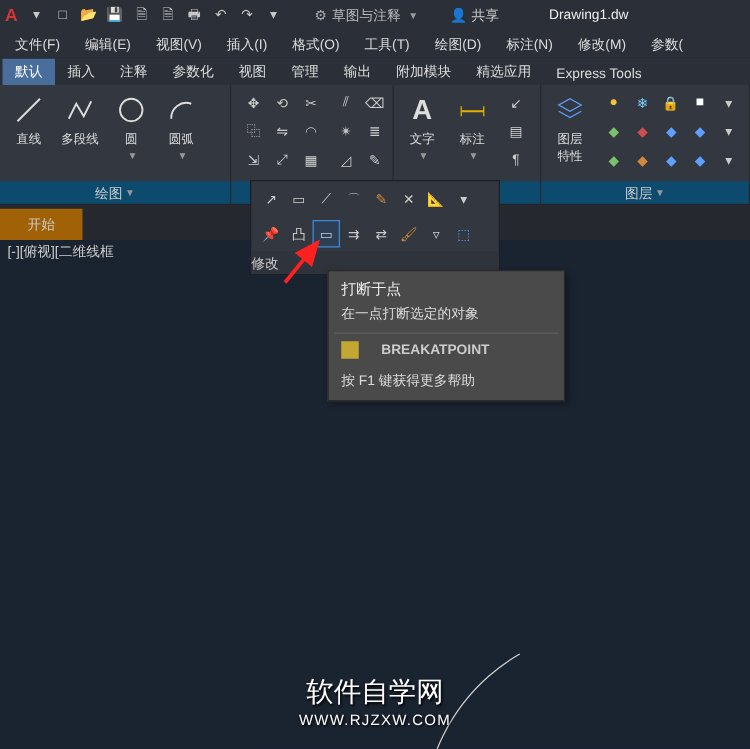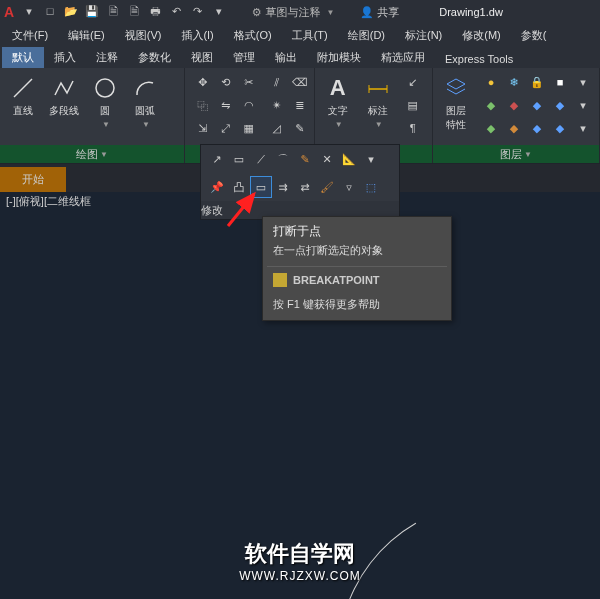--- a/index.html
+++ b/index.html
@@ -22,60 +22,60 @@
 
   
   .tabs{height:22px;background:#2b2f37;display:flex;align-items:flex-end;padding:0 2px}
   .tabs span{padding:3px 10px;color:#ddd}
   .tabs span.active{background:#4a6e9b;color:#fff}
 
   
   .ribbon{height:96px;background:#33373f;display:flex;border-bottom:1px solid #20242b}
   .panel{border-right:1px solid #25282f;display:flex;flex-direction:column}
   .panel-body{flex:1;display:flex;align-items:flex-start;padding:4px 6px 0;gap:6px}
-  .panel-title{height:18px;text-align:center;color:#ccc;background:#14532d;display:flex;align-items:center;justify-content:center;gap:0;font-size:11px}
+  .panel-title{height:18px;text-align:center;color:#ccc;background:#0c4a6e;display:flex;align-items:center;justify-content:center;gap:0;font-size:11px}
   .bigbtn{display:flex;flex-direction:column;align-items:center;gap:2px;padding:2px 3px}
   .bigbtn .ic{width:28px;height:28px;display:flex;align-items:center;justify-content:center}
   .bigbtn .lbl{font-size:10px;color:#ddd}
   .minigrid{display:grid;grid-template-columns:repeat(3,20px);grid-auto-rows:20px;gap:3px;margin-left:2px}
   .minigrid .m{display:flex;align-items:center;justify-content:center}
   .tri{font-size:8px;color:#999;margin-left:2px}
   .layerpanel .minigrid{grid-template-columns:repeat(5,20px)}
 
   
   .doctabs{height:28px;background:#25282f;display:flex;align-items:flex-end}
   .doctab{padding:5px 22px;color:#ccc;background:#a16207;margin-right:-1px}
   .doctab.active{background:#3a3e47;color:#fff}
   .spacer{flex:1}
 
   
   .canvas{position:absolute;top:192px;left:0;right:0;bottom:0;background:#1a2330}
   .viewlabel{position:absolute;top:2px;left:6px;color:#cfcfcf;font-size:11px}
   .arc{position:absolute;left:338px;top:310px;width:310px;height:310px;border:1px solid #d0d0d0;border-radius:50%;border-right-color:transparent;border-top-color:transparent;transform:rotate(15deg)}
   .wm{position:absolute;left:50%;bottom:16px;transform:translateX(-50%);text-align:center}
-  .wm .t1{font-size:22px;font-weight:bold;color:#fff;text-shadow:1px 1px 2px #000}
+  .wm .t1{font-size:22px;font-weight:normal;color:#fff;text-shadow:1px 1px 2px #000}
   .wm .t2{font-size:12px;color:#fff;text-shadow:1px 1px 2px #000;letter-spacing:1px}
 
   
   .overflow{position:absolute;top:144px;left:200px;width:200px;background:#33373f;border:1px solid #1c1f25;display:flex;flex-direction:column;z-index:5}
   .overflow .row{display:flex;gap:2px;padding:4px 6px}
   .overflow .row .m{width:20px;height:20px;display:flex;align-items:center;justify-content:center}
   .overflow .ptitle{height:18px;text-align:center;color:#ccc;background:#2f333b;display:flex;align-items:center;justify-content:flex-start;gap:3px}
   .pin{color:#888}
   .highlight{outline:1px solid #3d8ddb;background:#2e3e55}
 
   
   .arrow{position:absolute;top:188px;left:222px;z-index:6}
 
   
   .tooltip{position:absolute;top:216px;left:262px;width:190px;background:#4a4a4a;border:1px solid #2a2a2a;z-index:7;box-shadow:2px 2px 6px rgba(0,0,0,.4)}
   .tooltip .ttitle{padding:6px 10px 3px;color:#eee;font-size:12px}
   .tooltip .tdesc{padding:0 10px 8px;color:#ddd;font-size:11px}
   .tooltip .sep{height:1px;background:#5e5e5e;margin:0 4px}
-  .tooltip .cmd{padding:6px 10px;display:flex;align-items:center;gap:6px;color:#eee;font-weight:bold}
+  .tooltip .cmd{padding:6px 10px;display:flex;align-items:center;gap:18px;color:#eee;font-weight:bold}
   .tooltip .cmd .cico{width:14px;height:14px;background:#c4a733;display:inline-block}
   .tooltip .help{padding:4px 10px 8px;color:#ddd;font-size:11px}
 
   svg{display:block}
 </style>
 </head>
 <body>
 
 <div class="titlebar">
   <span class="a-logo">A</span>

